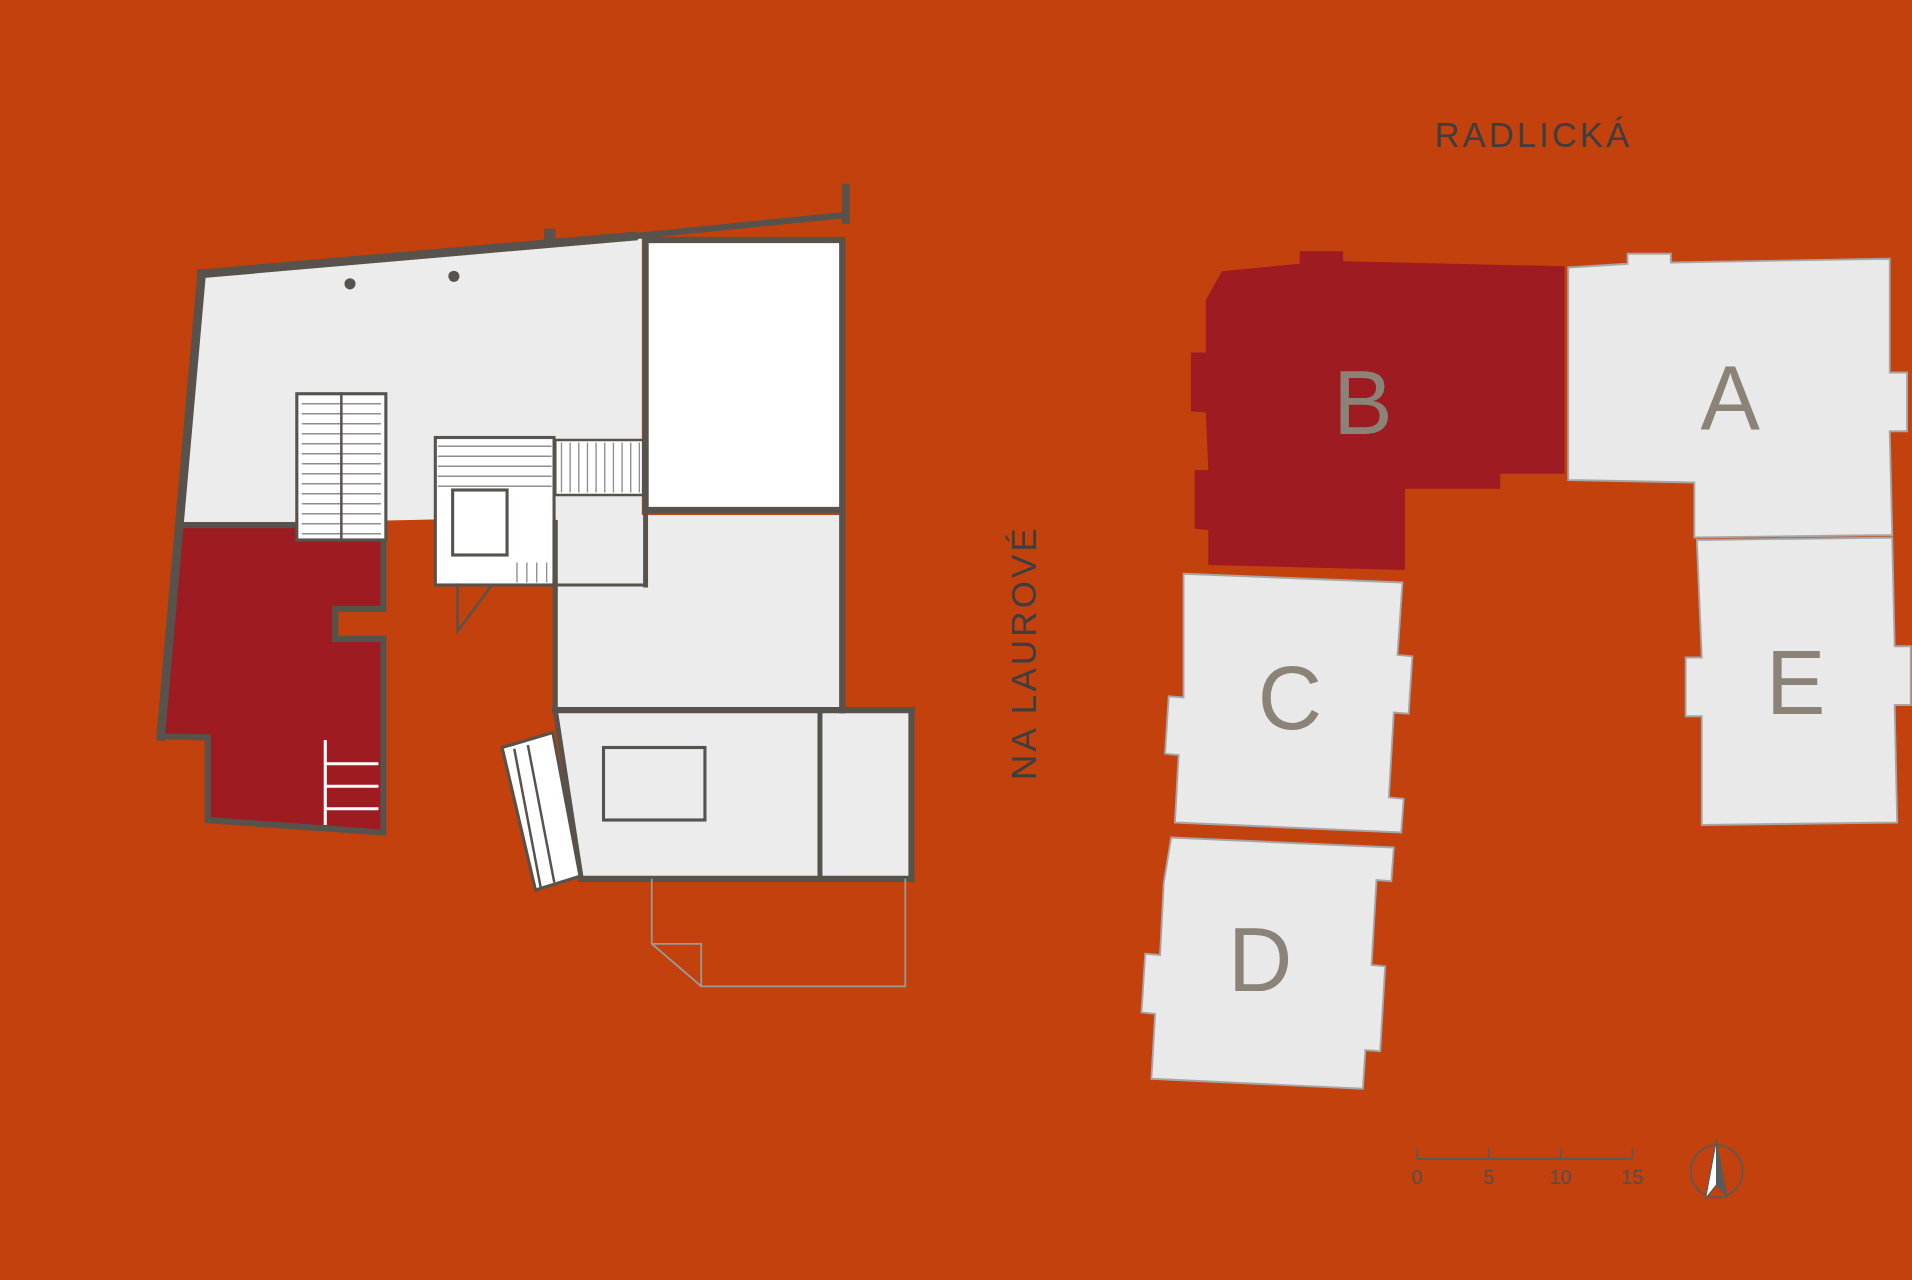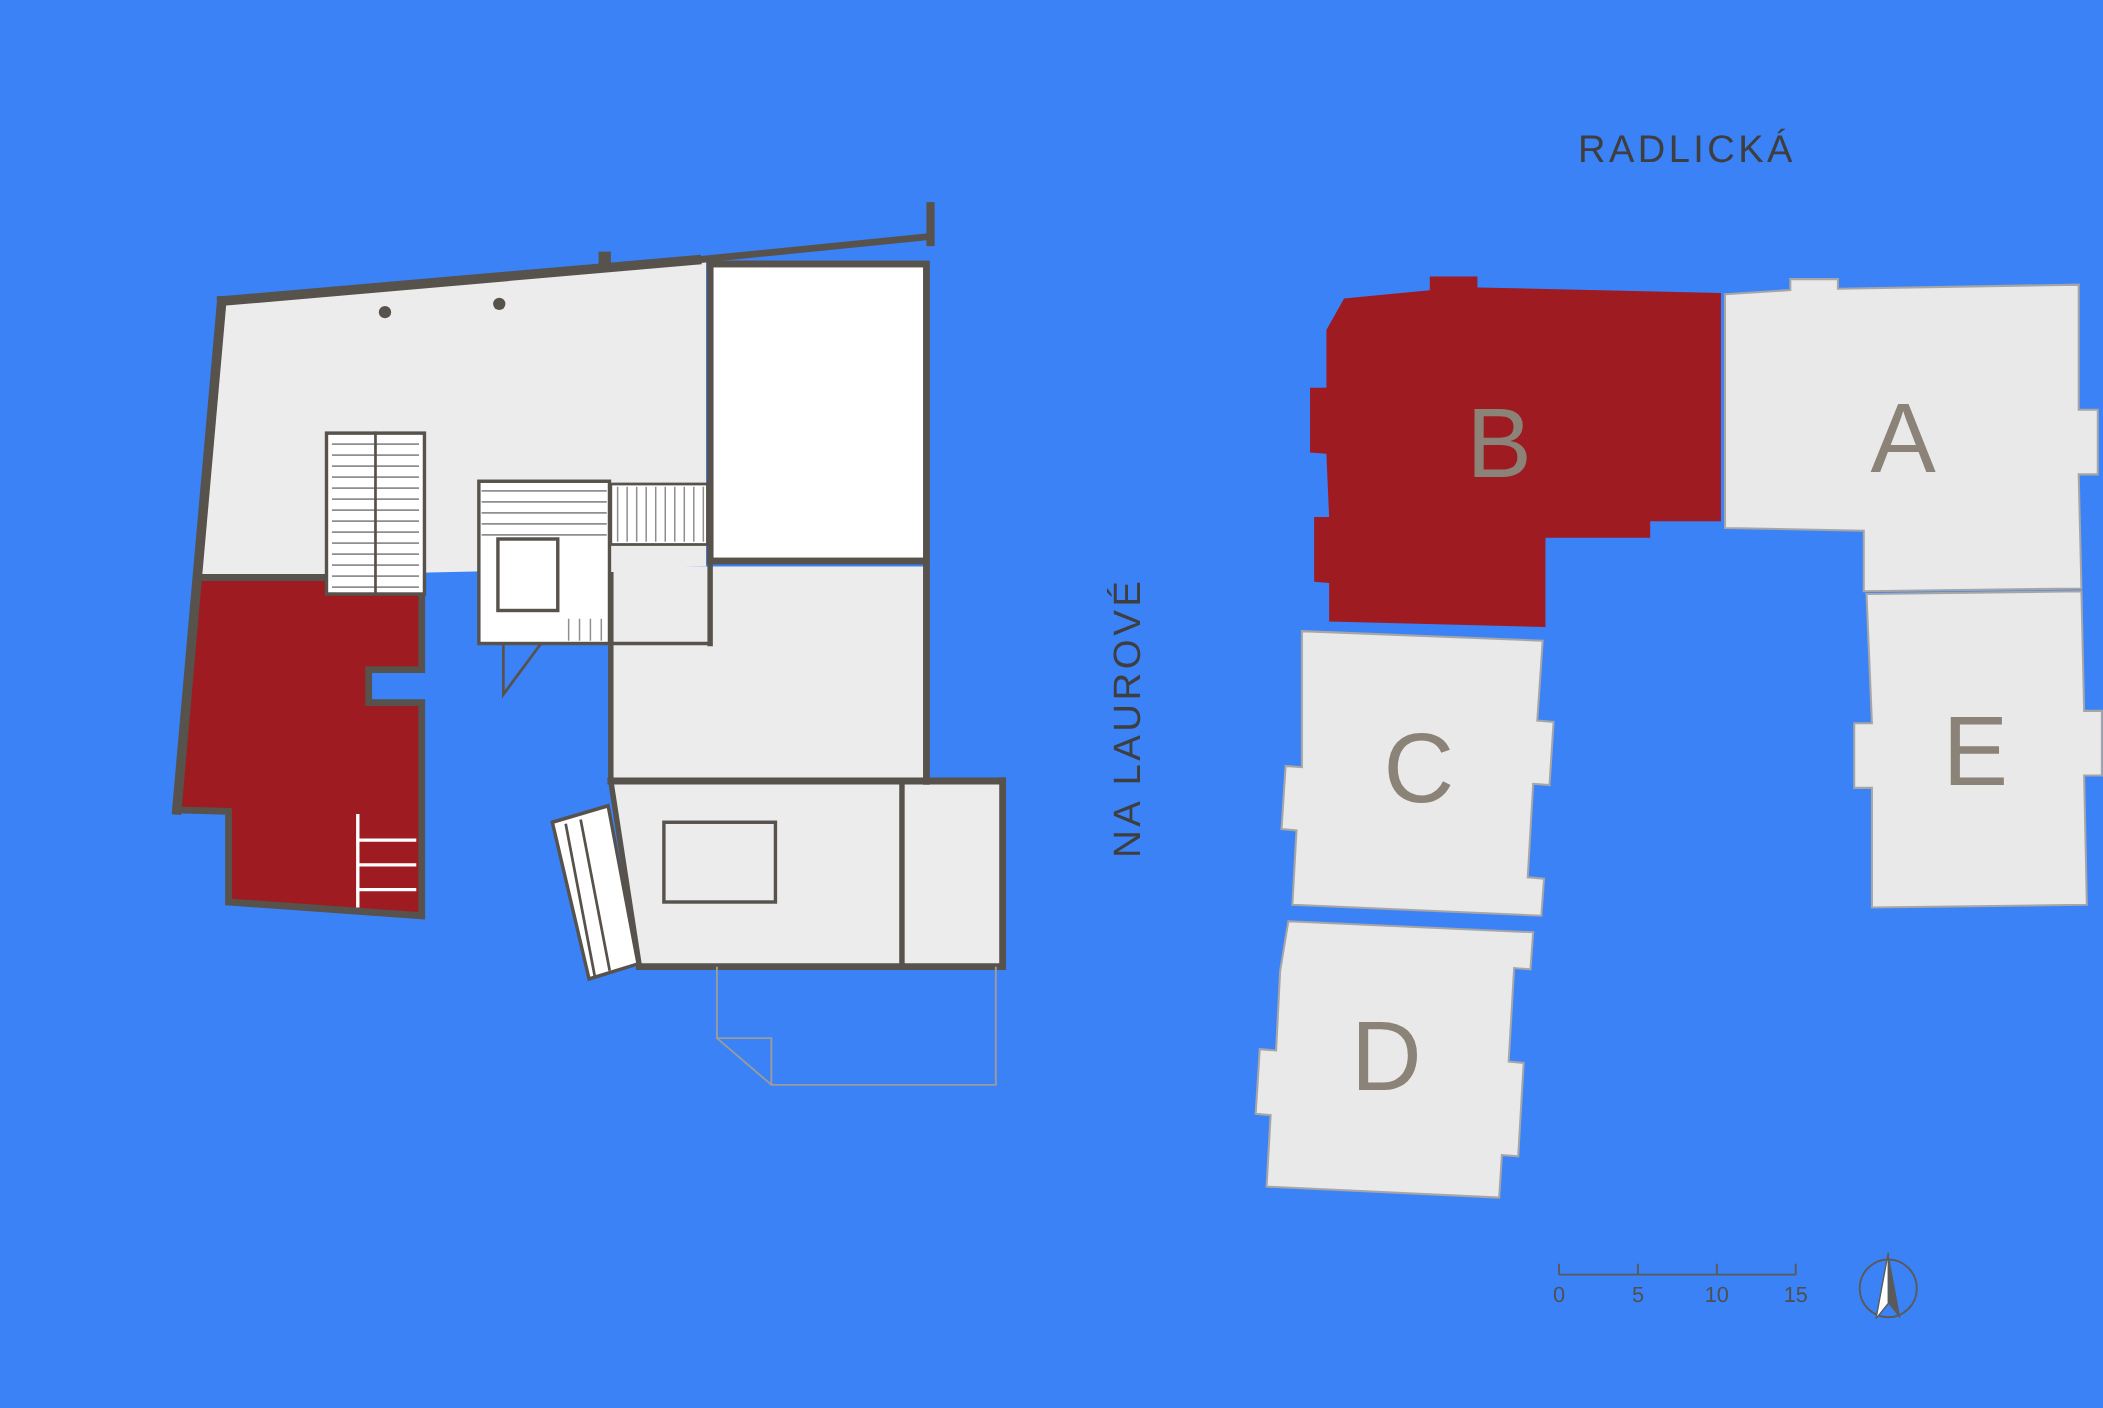--- a/index.html
+++ b/index.html
@@ -1,16 +1,16 @@
 <!DOCTYPE html>
 <html><head>
 <meta charset="utf-8">
 <style>
   html,body{margin:0;padding:0;background:#ffffff;}
-  .canvas{position:relative;width:1912px;height:1280px;background:#3b82f6;overflow:hidden;
+  .canvas{position:relative;width:1912px;height:1280px;background:#c2410c;overflow:hidden;
           font-family:"Liberation Sans",sans-serif;text-align:right;}
   .canvas svg{position:absolute;left:0;top:0;}
 
   
   .floor{fill:#ECECEC;}
   .room{fill:#FFFFFF;stroke:#57524C;}
   .wall{fill:none;stroke:#57524C;stroke-linecap:square;}
   .w7{stroke-width:7}.w6{stroke-width:6}.w5{stroke-width:5}.w4{stroke-width:4}
   .w3{stroke-width:2.5}.w2{stroke-width:2}
   .tread{fill:none;stroke:#8F8F8F;stroke-width:1.1;}

